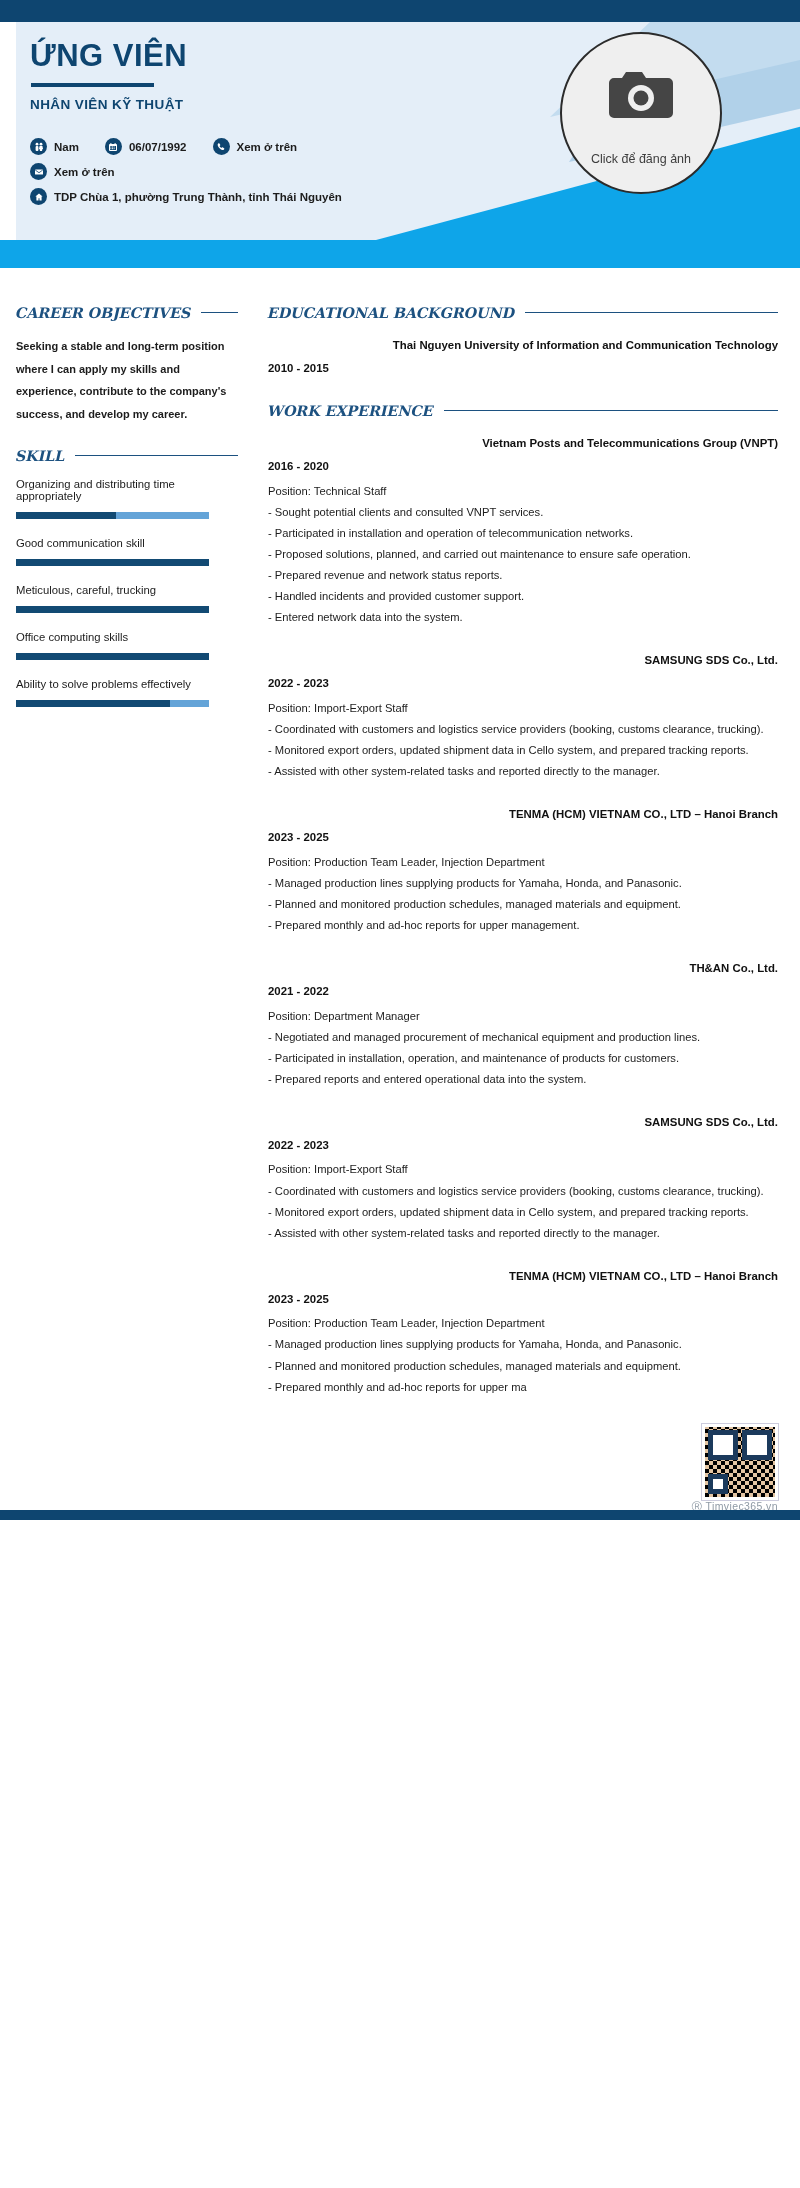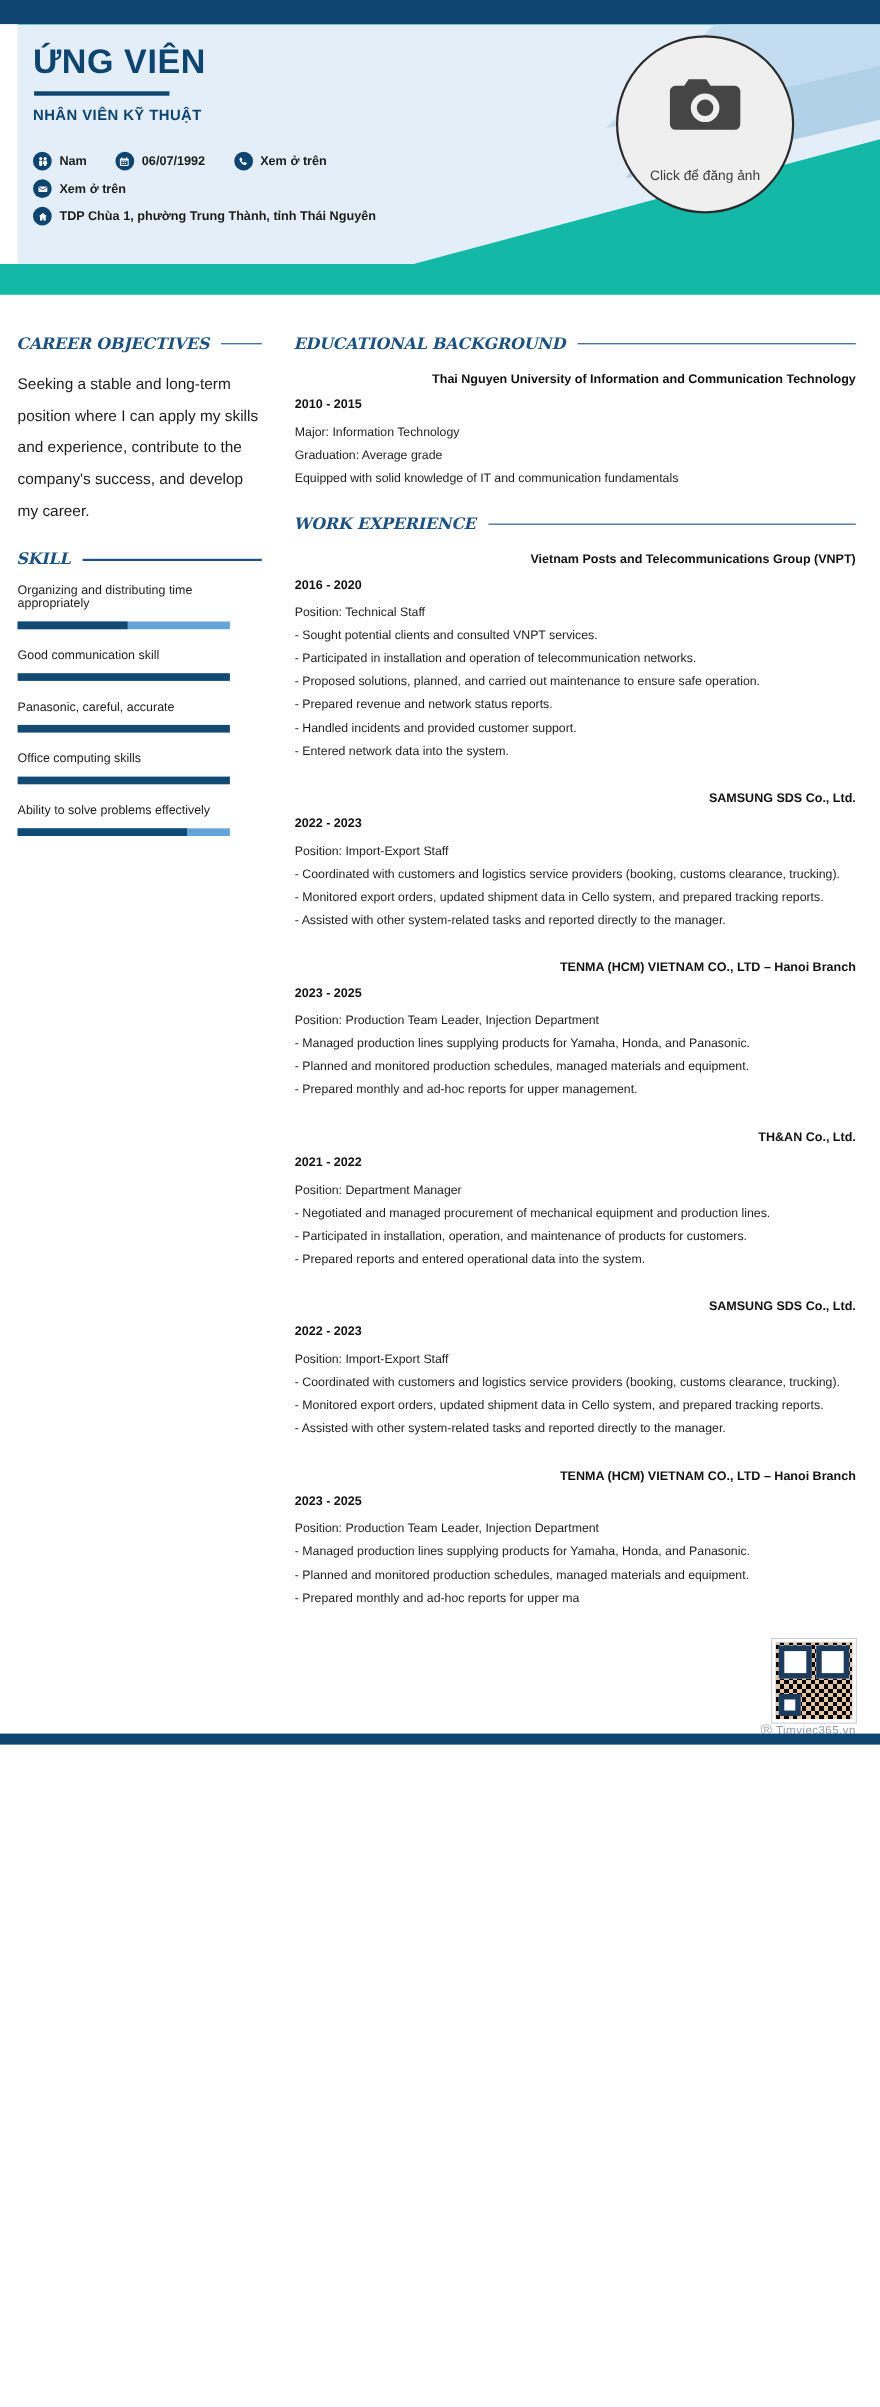--- a/index.html
+++ b/index.html
@@ -16,21 +16,21 @@
     min-height: 2188px;
     background: #ffffff;
     overflow: hidden;
   }
 
   
   .header {
     position: relative;
     width: 100%;
     height: 268px;
-    background: #14b8a6;
+    background: #0ea5e9;
     overflow: hidden;
   }
   .topbar {
     position: absolute;
     left: 0; top: 0;
     width: 100%;
     height: 22px;
     background: #0e4570;
   }
   .hdr-pale {
@@ -163,23 +163,24 @@
     white-space: nowrap;
   }
   .sec-line {
     flex: 1 1 auto;
     height: 1.5px;
     background: #1c5180;
     margin-left: 10px;
   }
 
   .para {
-    font-size: 14px;
+    font-size: 11px;
     line-height: 2.05;
     color: #1c1c1c;
+    font-weight: bold;
   }
 
   
   .skill { margin-bottom: 18px; }
   .skill-name {
     font-size: 11.3px;
     color: #1c1c1c;
     margin-bottom: 10px;
   }
   .bar-track {
@@ -378,21 +379,21 @@
               <div class="bar-fill" style="width: 52%;"></div>
             </div>
           </div>
           <div class="skill">
             <div class="skill-name">Good communication skill</div>
             <div class="bar-track">
               <div class="bar-fill" style="width: 100%;"></div>
             </div>
           </div>
           <div class="skill">
-            <div class="skill-name">Panasonic, careful, accurate</div>
+            <div class="skill-name">Meticulous, careful, trucking</div>
             <div class="bar-track">
               <div class="bar-fill" style="width: 100%;"></div>
             </div>
           </div>
           <div class="skill">
             <div class="skill-name">Office computing skills</div>
             <div class="bar-track">
               <div class="bar-fill" style="width: 100%;"></div>
             </div>
           </div>
@@ -407,25 +408,20 @@
 
     <div class="col-right">
 
       <div class="sec-head">
         <span class="sec-title">EDUCATIONAL BACKGROUND</span>
         <span class="sec-line"></span>
       </div>
       <div class="entry">
         <div class="entry-title">Thai Nguyen University of Information and Communication Technology</div>
         <div class="entry-date">2010 - 2015</div>
-        <div id="edu-lines">
-            <div class="entry-line">Major: Information Technology</div>
-            <div class="entry-line">Graduation: Average grade</div>
-            <div class="entry-line">Equipped with solid knowledge of IT and communication fundamentals</div>
-          </div>
       </div>
 
       <div class="sec-head">
         <span class="sec-title">WORK EXPERIENCE</span>
         <span class="sec-line"></span>
       </div>
       <div id="work-list">
           <div class="entry">
             <div class="entry-title">Vietnam Posts and Telecommunications Group (VNPT)</div>
             <div class="entry-date">2016 - 2020</div>

